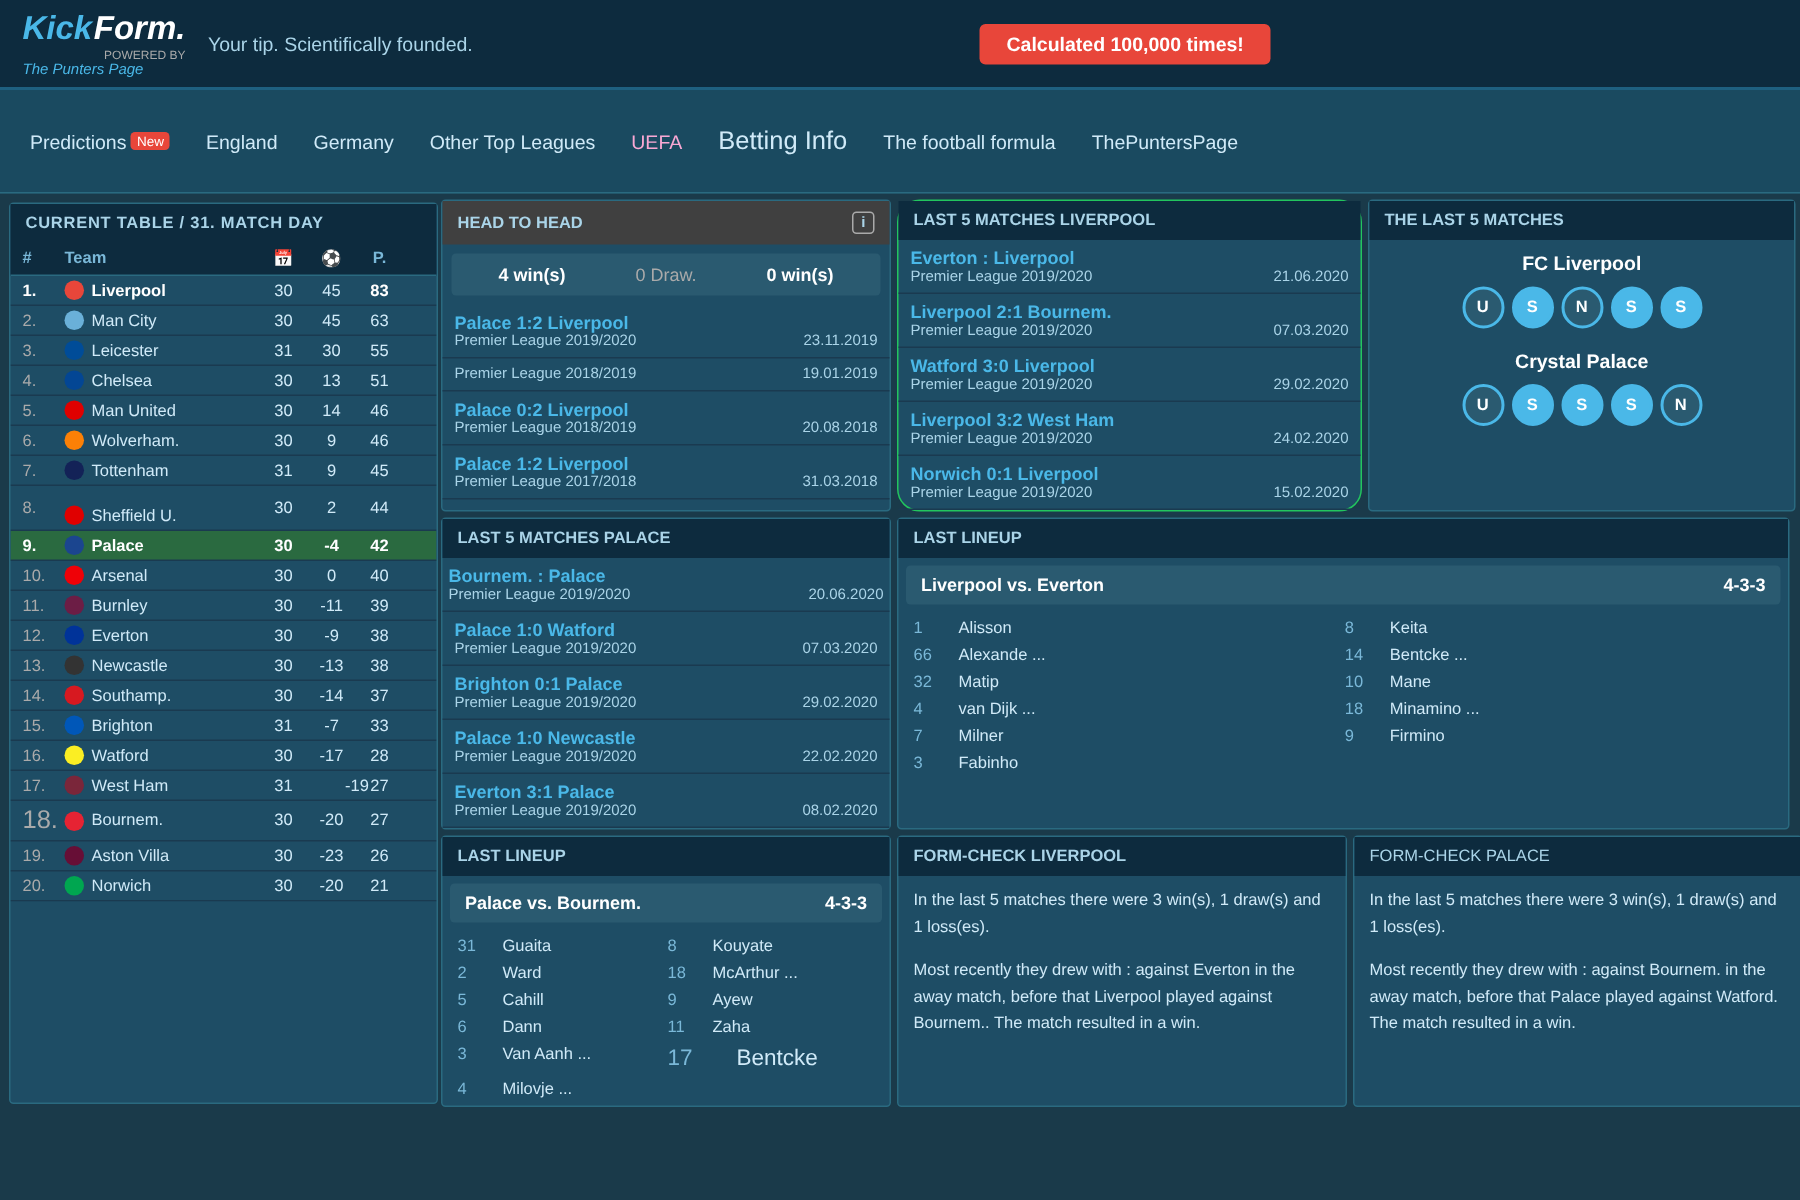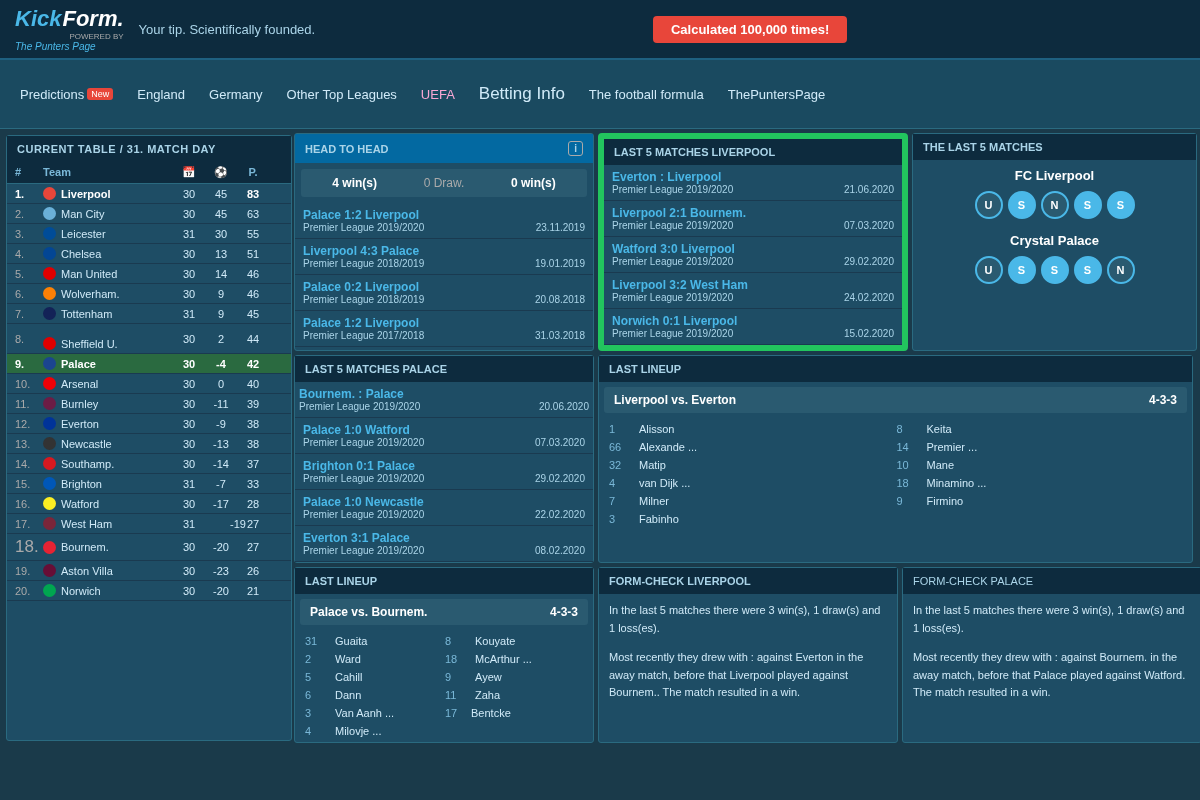--- a/index.html
+++ b/index.html
@@ -253,38 +253,37 @@
         <div style="text-align:center; font-size:11px; color:#d0eaf8;">21</div>
       </div>
     </div>
   </div>
 
   <div style="display:flex; flex-direction:column; gap:4px;">
 
     <div style="display:grid; grid-template-columns:300px 310px 285px; gap:4px;">
 
       <div style="background:#1e4d65; border:1px solid #2a6a80; border-radius:3px;">
-        <div style="background:#0369a1; padding:7px 10px; font-size:11px; font-weight:bold; color:#aad4e8; display:flex; justify-content:space-between; align-items:center;">
+        <div style="background:#404040; padding:7px 10px; font-size:11px; font-weight:bold; color:#aad4e8; display:flex; justify-content:space-between; align-items:center;">
           <span>HEAD TO HEAD</span>
           <span style="border:1px solid #aaa; padding:1px 5px; border-radius:3px; cursor:pointer; font-size:10px;">i</span>
         </div>
         <div style="display:flex; align-items:center; justify-content:space-around; padding:7px 8px; background:#2a5a70; margin:6px; border-radius:3px;">
           <span style="font-size:12px; font-weight:bold; color:#fff;">4 win(s)</span>
           <span style="font-size:12px; color:#aaa;">0 Draw.</span>
           <span style="font-size:12px; font-weight:bold; color:#fff;">0 win(s)</span>
         </div>
         <div style="padding:5px 8px; border-bottom:1px solid #1a3a50; cursor:pointer;">
           <div style="color:#4ab8e8; font-weight:bold; font-size:12px;">Palace 1:2 Liverpool</div>
           <div style="color:#aad4e8; font-size:10px; display:flex; justify-content:space-between;">
               <span>Premier League 2019/2020</span>
               <span>23.11.2019</span>
             </div>
         </div>
         <div style="padding:5px 8px; border-bottom:1px solid #1a3a50; cursor:pointer;">
-          <div style="color:#4ab8e8; font-weight:bold; font-size:12px;">Liverpool 4:3 Palace</div>
           <div style="color:#aad4e8; font-size:10px; display:flex; justify-content:space-between;">
               <span>Premier League 2018/2019</span>
               <span>19.01.2019</span>
             </div>
         </div>
         <div style="padding:5px 8px; border-bottom:1px solid #1a3a50; cursor:pointer;">
           <div style="color:#4ab8e8; font-weight:bold; font-size:12px;">Palace 0:2 Liverpool</div>
           <div style="color:#aad4e8; font-size:10px; display:flex; justify-content:space-between;">
               <span>Premier League 2018/2019</span>
               <span>20.08.2018</span>
@@ -292,21 +291,21 @@
         </div>
         <div style="padding:5px 8px; border-bottom:1px solid #1a3a50; cursor:pointer;">
           <div style="color:#4ab8e8; font-weight:bold; font-size:12px;">Palace 1:2 Liverpool</div>
           <div style="color:#aad4e8; font-size:10px; display:flex; justify-content:space-between;">
               <span>Premier League 2017/2018</span>
               <span>31.03.2018</span>
             </div>
         </div>
       </div>
 
-      <div style="background:#1e4d65; border:6px solid #22c55e; border-radius:4px;">
+      <div style="background:#1e4d65; border:1px solid #22c55e; border-radius:15px;">
         <div style="background:#0d2b3e; padding:7px 10px; font-size:11px; font-weight:bold; color:#aad4e8;">LAST 5 MATCHES LIVERPOOL</div>
         <div style="padding:5px 8px; border-bottom:1px solid #1a3a50; cursor:pointer;">
           <div style="color:#4ab8e8; font-weight:bold; font-size:12px;">Everton : Liverpool</div>
           <div style="color:#aad4e8; font-size:10px; display:flex; justify-content:space-between;">
               <span>Premier League 2019/2020</span>
               <span>21.06.2020</span>
             </div>
         </div>
         <div style="padding:5px 8px; border-bottom:1px solid #1a3a50; cursor:pointer;">
           <div style="color:#4ab8e8; font-weight:bold; font-size:12px;">Liverpool 2:1 Bournem.</div>
@@ -414,21 +413,21 @@
           <div style="display:flex; gap:8px; padding:2px 0; font-size:11px;">
               <span style="color:#7ab8d8; width:22px;">8</span>
               <span style="color:#d0eaf8;">Keita</span>
             </div>
           <div style="display:flex; gap:8px; padding:2px 0; font-size:11px;">
               <span style="color:#7ab8d8; width:22px;">66</span>
               <span style="color:#d0eaf8;">Alexande ...</span>
             </div>
           <div style="display:flex; gap:8px; padding:2px 0; font-size:11px;">
               <span style="color:#7ab8d8; width:22px;">14</span>
-              <span style="color:#d0eaf8;">Premier ...</span>
+              <span style="color:#d0eaf8;">Bentcke ...</span>
             </div>
           <div style="display:flex; gap:8px; padding:2px 0; font-size:11px;">
               <span style="color:#7ab8d8; width:22px;">32</span>
               <span style="color:#d0eaf8;">Matip</span>
             </div>
           <div style="display:flex; gap:8px; padding:2px 0; font-size:11px;">
               <span style="color:#7ab8d8; width:22px;">10</span>
               <span style="color:#d0eaf8;">Mane</span>
             </div>
           <div style="display:flex; gap:8px; padding:2px 0; font-size:11px;">
@@ -493,21 +492,21 @@
               <span style="color:#d0eaf8;">Dann</span>
             </div>
           <div style="display:flex; gap:8px; padding:2px 0; font-size:11px;">
               <span style="color:#7ab8d8; width:22px;">11</span>
               <span style="color:#d0eaf8;">Zaha</span>
             </div>
           <div style="display:flex; gap:8px; padding:2px 0; font-size:11px;">
               <span style="color:#7ab8d8; width:22px;">3</span>
               <span style="color:#d0eaf8;">Van Aanh ...</span>
             </div>
-          <div style="display:flex; gap:4px; padding:2px 0; font-size:11px;">
+          <div style="display:flex; gap:24px; padding:2px 0; font-size:15px;">
               <span style="color:#7ab8d8; width:22px;">17</span>
               <span style="color:#d0eaf8;">Bentcke</span>
             </div>
           <div style="display:flex; gap:8px; padding:2px 0; font-size:11px;">
               <span style="color:#7ab8d8; width:22px;">4</span>
               <span style="color:#d0eaf8;">Milovje ...</span>
             </div>
         </div>
       </div>
 

